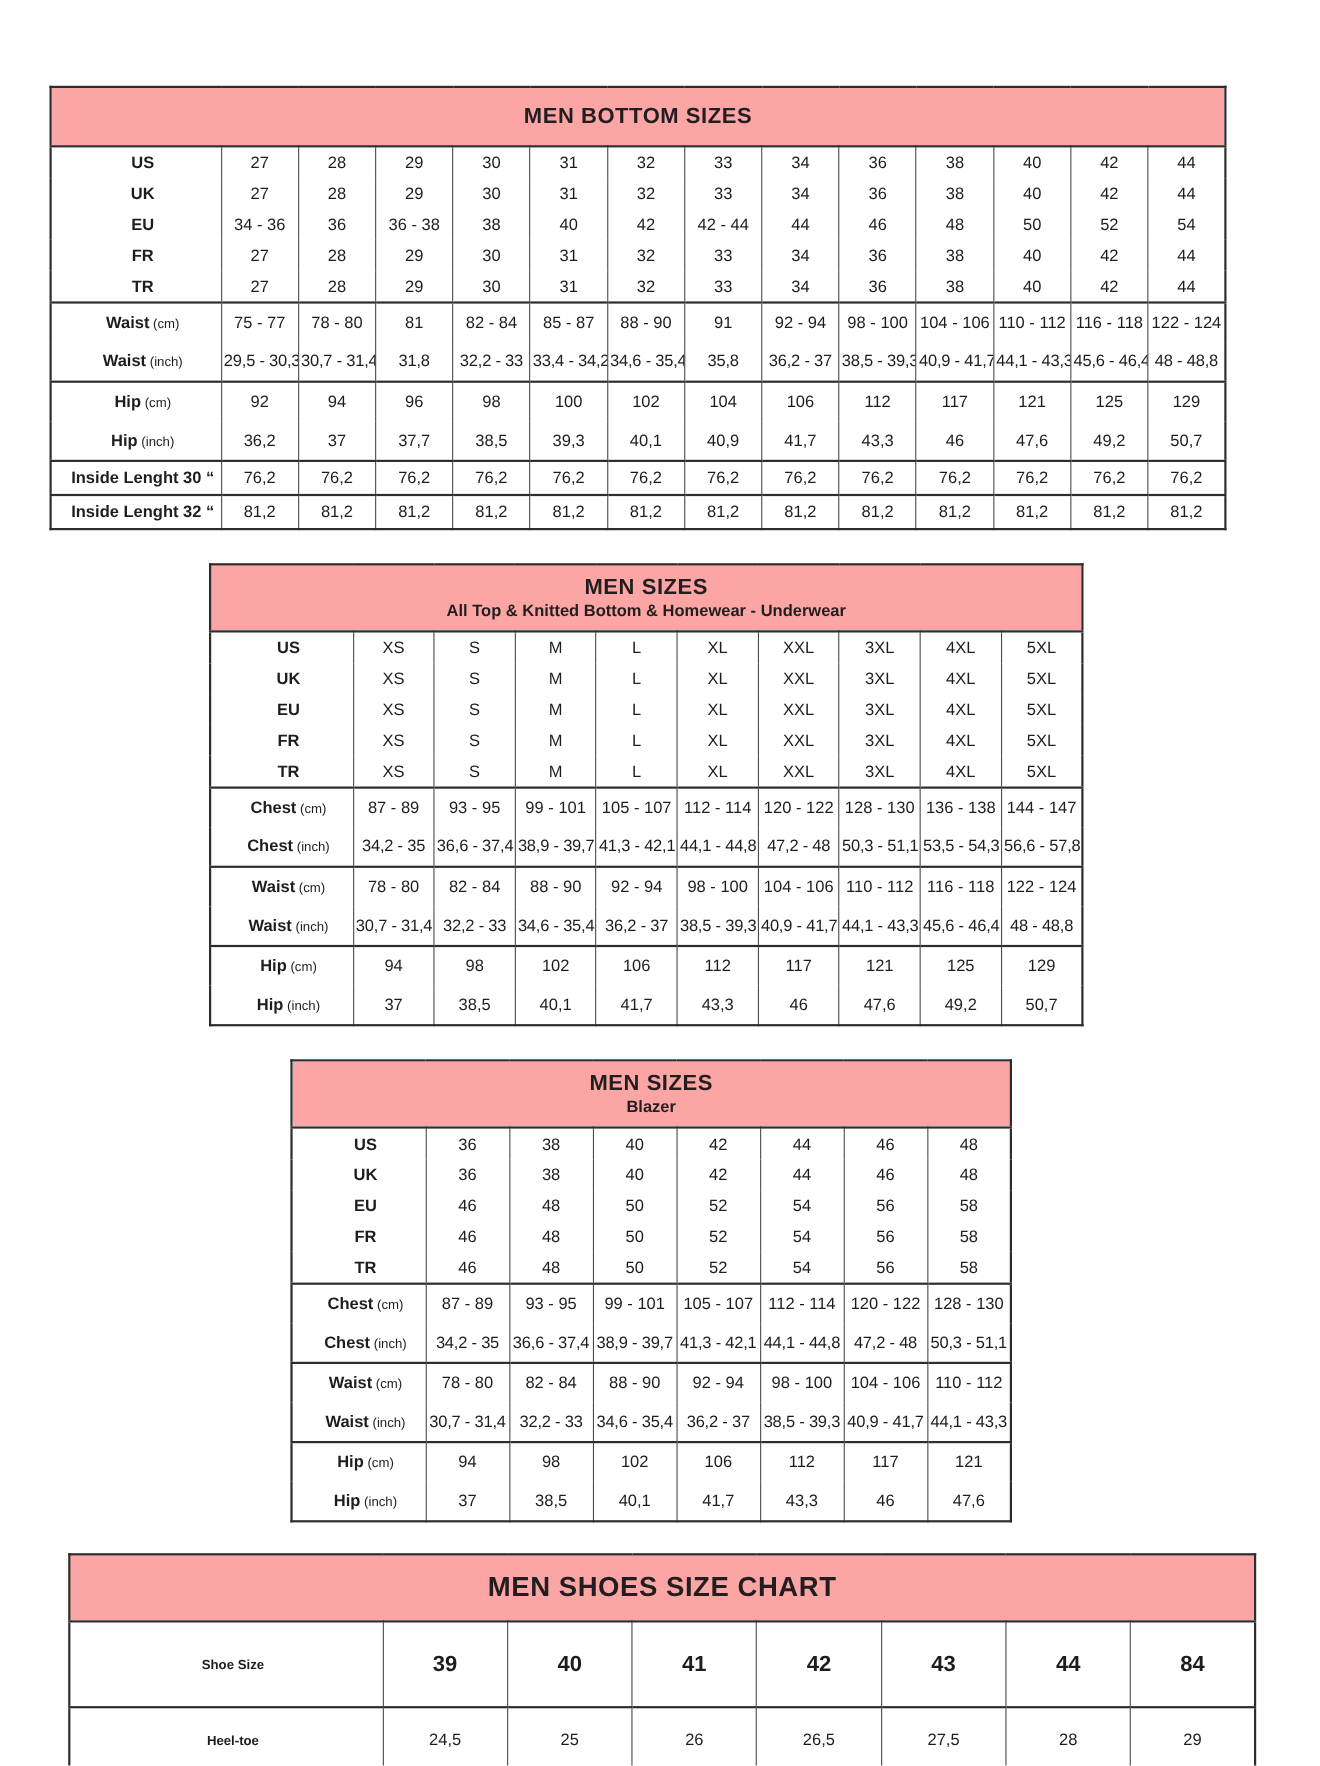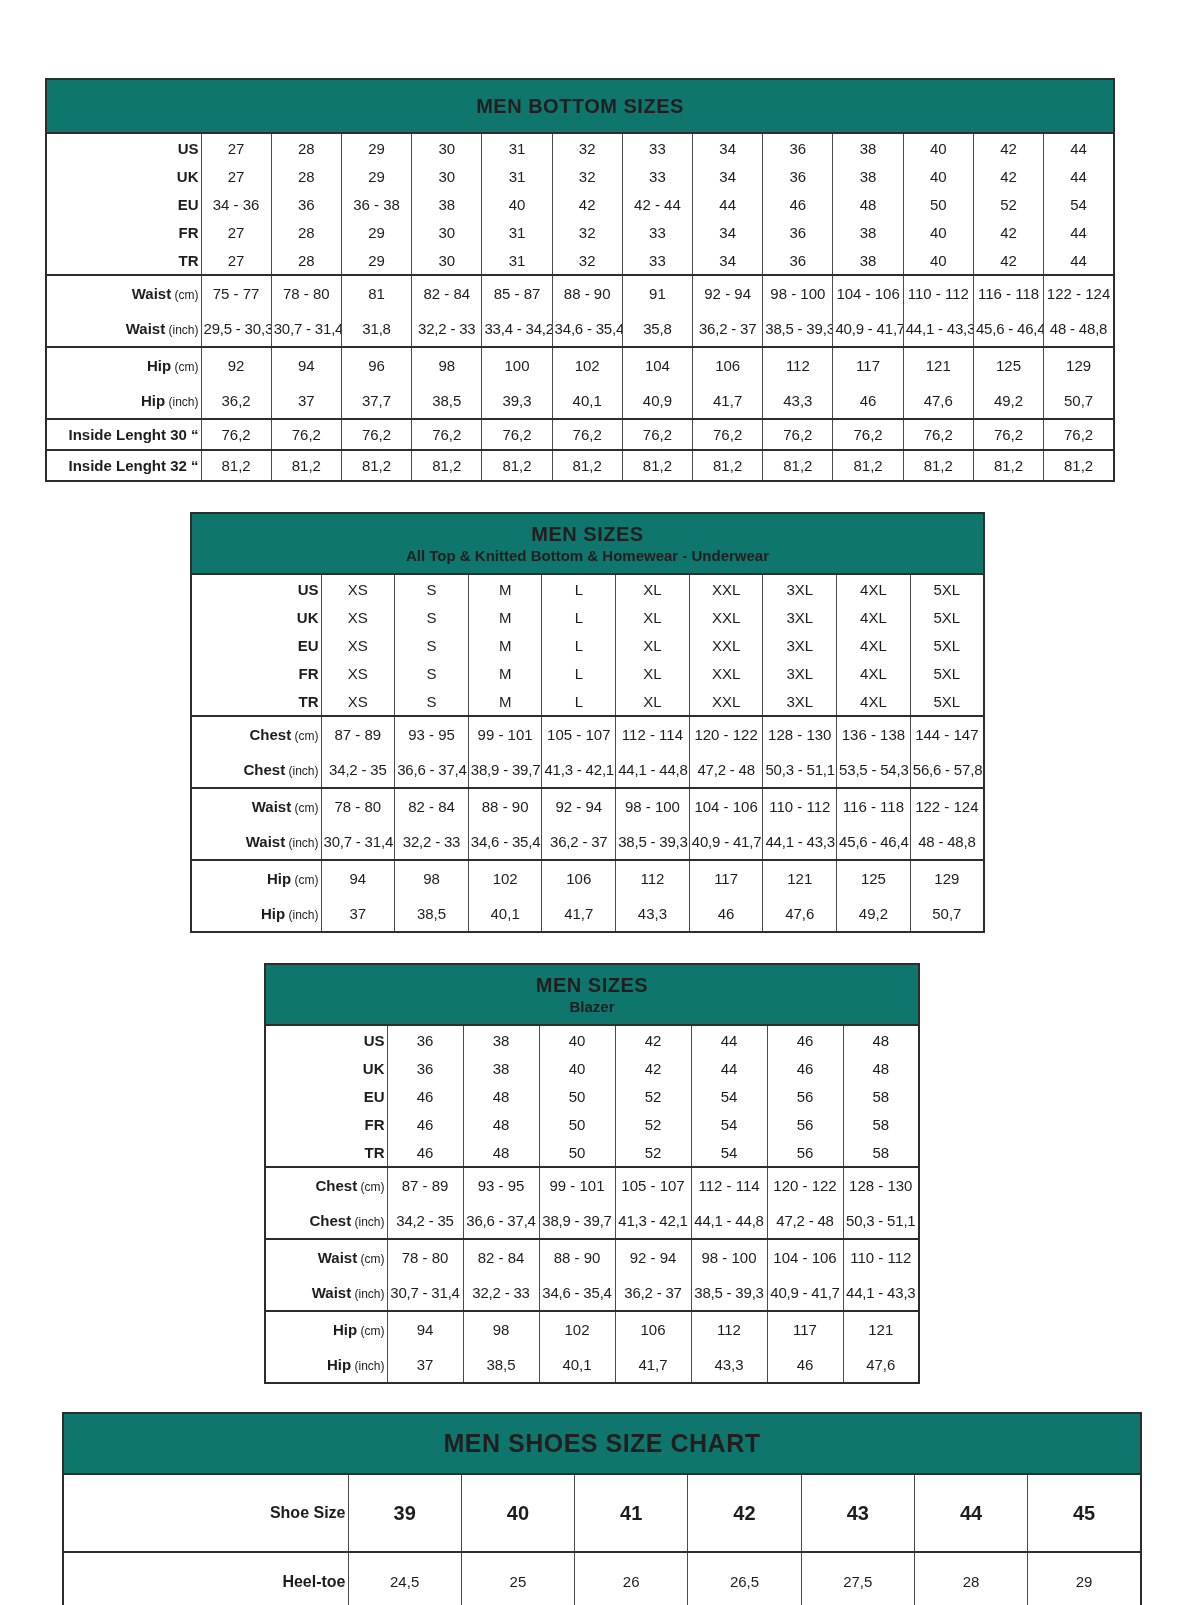--- a/index.html
+++ b/index.html
@@ -25,21 +25,21 @@
   th, td {
     padding: 0 2px;
     text-align: center;
     vertical-align: middle;
     white-space: nowrap;
     overflow: hidden;
   }
 
   
   .header-row th {
-    background: #0f766e;
+    background: #fca5a5;
     border-bottom: 2px solid #2d2d2d;
     height: 48px;
     padding: 2px 0;
   }
   .t-title {
     font-size: 20px;
     font-weight: bold;
     letter-spacing: 0.5px;
     color: #221e1f;
   }
@@ -55,21 +55,21 @@
   td {
     border-left: 1px solid #4a4a4a;
     border-top: 1px solid #4a4a4a;
     font-size: 15px;
   }
   td:first-child { border-left: none; }
   tr.group-start td { border-top: 2px solid #2d2d2d; }
   tr.pair-second td { border-top: 0; }
 
   .label-cell {
-    text-align: right;
+    text-align: center;
     padding-left: 14px;
     font-weight: bold;
     font-size: 15px;
   }
   .unit { font-size: 12px; font-weight: normal; }
 
   
   .r-sizes td   { height: 28px; }
   .r-measure td { height: 35px; }
   .r-single td  { height: 29px; margin-top: 32px; }
@@ -91,21 +91,21 @@
   .t-blazer { margin: 30px 0 0 264px; }
   .t-blazer table { width: 656px; }
   .t-blazer col.c-label { width: 122px; }
   .t-blazer .header-row th { height: 55px; }
 
   .t-shoes { margin: 28px 0 0 62px; }
   .t-shoes table { width: 1080px; }
   .t-shoes col.c-label { width: 285px; }
   .t-shoes .header-row th { height: 55px; }
   .t-shoes .t-title { font-size: 25px; }
-  .t-shoes .label-cell { font-size: 16px; }
+  .t-shoes .label-cell { font-size: 12px; }
   .t-shoes .r-shoe td.val { font-weight: bold; font-size: 20px; }
   .t-shoes .r-heel td.val { font-size: 15px; }
 </style>
 </head>
 <body>
 
 <main>
   <section class="tbl-wrap t-bottoms">
     <table>
         <colgroup>
@@ -627,21 +627,21 @@
         </thead>
         <tbody>
           <tr class="r-shoe">
             <td class="label-cell"><span class="lbl">Shoe Size</span></td>
             <td class="val">39</td>
             <td class="val">40</td>
             <td class="val">41</td>
             <td class="val">42</td>
             <td class="val">43</td>
             <td class="val">44</td>
-            <td class="val">45</td>
+            <td class="val">84</td>
           </tr>
           <tr class="r-heel group-start">
             <td class="label-cell"><span class="lbl">Heel-toe</span></td>
             <td class="val">24,5</td>
             <td class="val">25</td>
             <td class="val">26</td>
             <td class="val">26,5</td>
             <td class="val">27,5</td>
             <td class="val">28</td>
             <td class="val">29</td>

